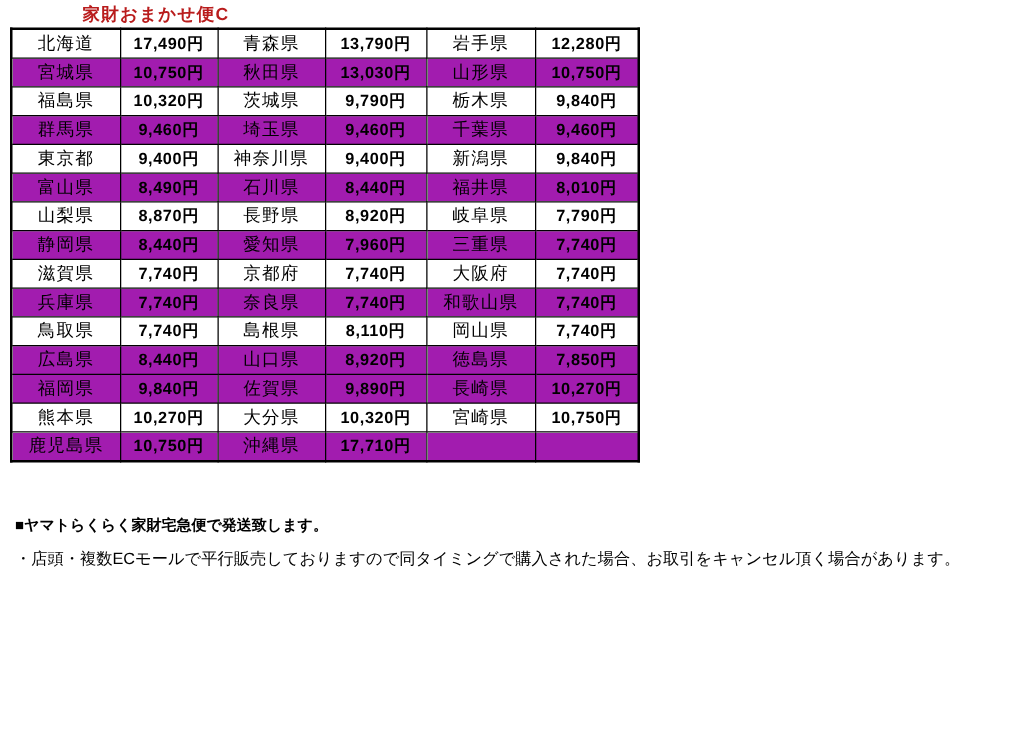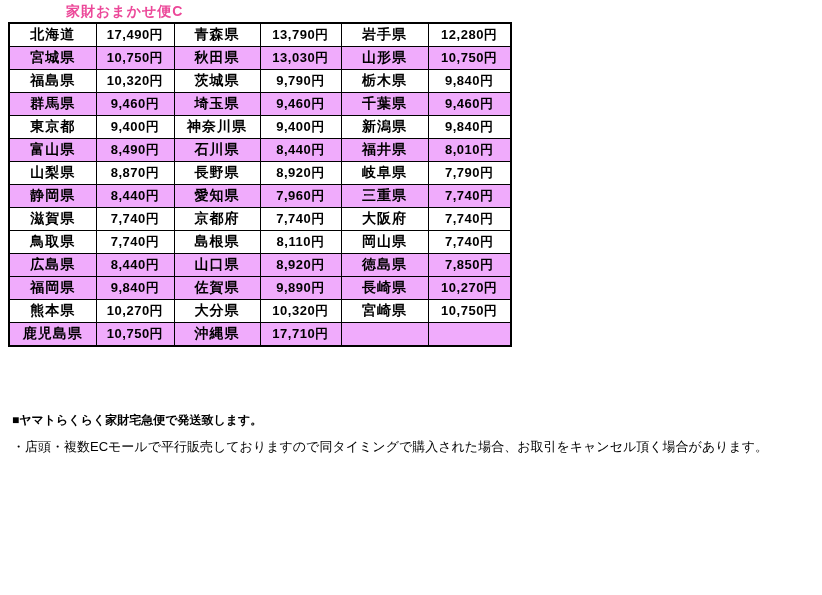--- a/index.html
+++ b/index.html
@@ -9,21 +9,21 @@
     height: 595px;
     background: #ffffff;
     font-family: "Liberation Sans", "DejaVu Sans", sans-serif;
     color: #000000;
     overflow: hidden;
   }
   .title {
     position: absolute;
     left: 66px;
     top: 3px;
-    color: #ec4899;
+    color: #b91c1c;
     font-size: 14px;
     font-weight: bold;
     letter-spacing: 1px;
     white-space: nowrap;
   }
   table.fee-table {
     position: absolute;
     left: 8px;
     top: 22px;
     border-collapse: collapse;
@@ -33,22 +33,22 @@
   table.fee-table td {
     border: 1px solid #000000;
     height: 22px;
     padding: 0;
     text-align: center;
     vertical-align: middle;
     background: #ffffff;
     white-space: nowrap;
     overflow: hidden;
   }
-  table.fee-table tr.shaded td { background: #f0abfc; }
-  td.pref  { font-size: 14px; font-weight: bold; letter-spacing: 1px; }
+  table.fee-table tr.shaded td { background: #a21caf; }
+  td.pref  { font-size: 14px; font-weight: normal; letter-spacing: 1px; }
   td.price { font-size: 13px; font-weight: bold; letter-spacing: 0.5px; }
   .notes {
     position: absolute;
     left: 12px;
     top: 411px;
     width: 804px;
   }
   .notes-heading {
     font-size: 12px;
     font-weight: bold;
@@ -157,20 +157,28 @@
           <td class="price">7,740円</td>
         </tr>
         <tr>
           <td class="pref">滋賀県</td>
           <td class="price">7,740円</td>
           <td class="pref">京都府</td>
           <td class="price">7,740円</td>
           <td class="pref">大阪府</td>
           <td class="price">7,740円</td>
         </tr>
+        <tr class="shaded">
+          <td class="pref">兵庫県</td>
+          <td class="price">7,740円</td>
+          <td class="pref">奈良県</td>
+          <td class="price">7,740円</td>
+          <td class="pref">和歌山県</td>
+          <td class="price">7,740円</td>
+        </tr>
         <tr>
           <td class="pref">鳥取県</td>
           <td class="price">7,740円</td>
           <td class="pref">島根県</td>
           <td class="price">8,110円</td>
           <td class="pref">岡山県</td>
           <td class="price">7,740円</td>
         </tr>
         <tr class="shaded">
           <td class="pref">広島県</td>

